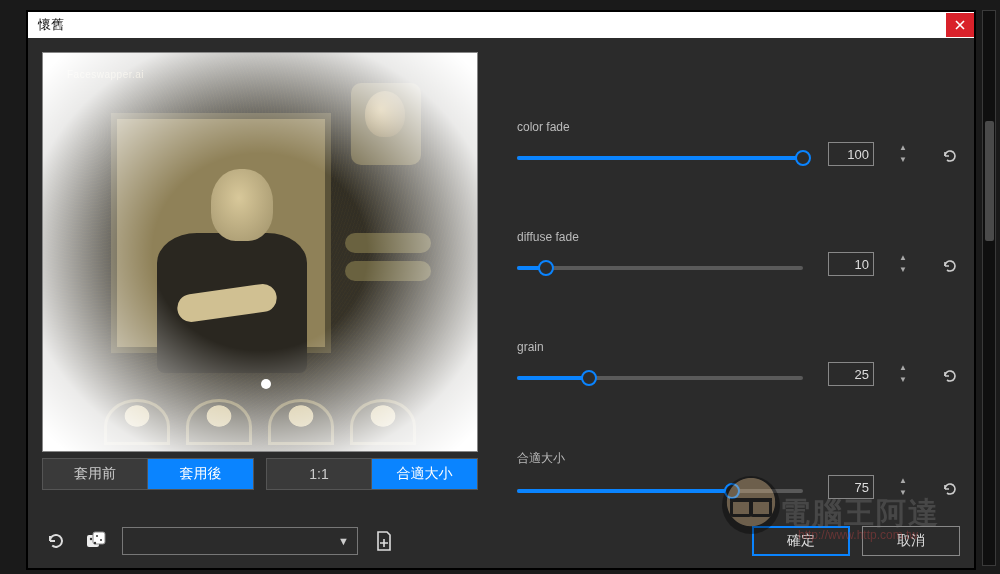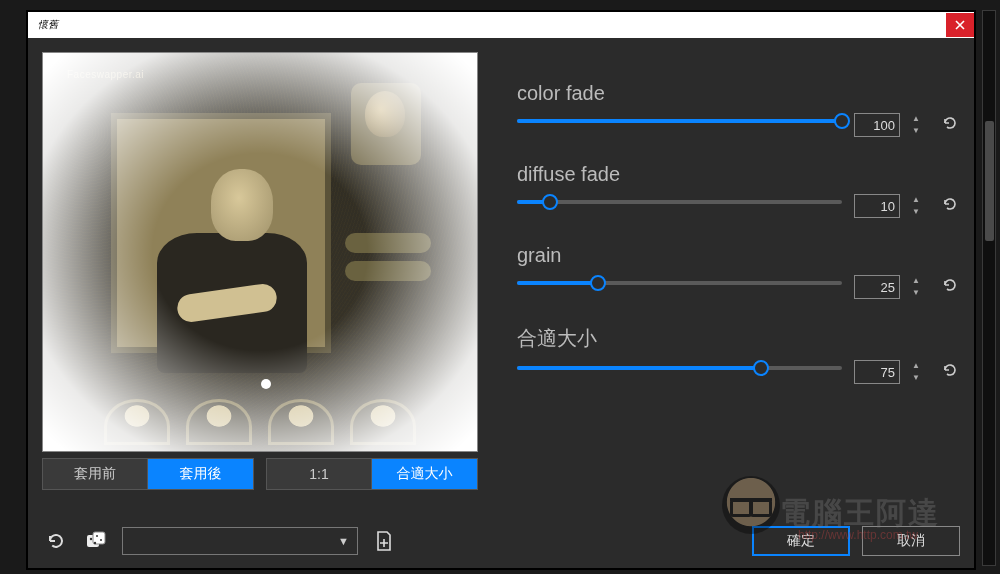--- a/index.html
+++ b/index.html
@@ -14,21 +14,21 @@
   }
   .outer {
     position: absolute; left: 26px; top: 10px; width: 950px; height: 560px;
     border: 2px solid #000;
   }
   .titlebar {
     height: 26px; background: #fff; color: #000;
     display: flex; align-items: center; justify-content: space-between;
     padding-left: 10px;
   }
-  .title { font-size: 10px; font-style: italic; }
+  .title { font-size: 13px; }
   .close-btn {
     width: 28px; height: 24px; background: #d9212a; color: #fff;
     display: flex; align-items: center; justify-content: center;
     font-size: 13px; cursor: pointer;
   }
   .body {
     background: #2b2b2b; height: calc(100% - 26px);
     padding: 14px 14px 10px 14px;
     display: flex; flex-direction: column;
   }
@@ -100,22 +100,22 @@
     width: 105px; height: 30px; background: #3a3a3a; color: #ccc;
     display: flex; align-items: center; justify-content: center;
     cursor: pointer; font-size: 14px;
     border-right: 1px solid #555;
   }
   .toggle-btn:last-child { border-right: none; }
   .toggle-btn.active { background: #0a84ff; color: #ffffff; }
 
   .controls-col { flex: 1; padding-top: 30px; display: flex; flex-direction: column; gap: 26px; }
   .ctrl { }
-  .ctrl-label { color: #bbb; font-size: 20px; margin-bottom: 8px; }
-  .ctrl-row { display: flex; align-items: flex-start; gap: 12px; }
+  .ctrl-label { color: #bbb; font-size: 12px; margin-bottom: 8px; margin-top: 38px; }
+  .ctrl-row { display: flex; align-items: flex-end; gap: 25px; }
   .slider {
     position: relative; flex: 1; height: 16px;
   }
   .track {
     position: absolute; left: 0; right: 0; top: 6px; height: 4px;
     background: #5a5a5a; border-radius: 2px;
   }
   .fill {
     position: absolute; left: 0; top: 6px; height: 4px;
     background: #0a84ff; border-radius: 2px;

